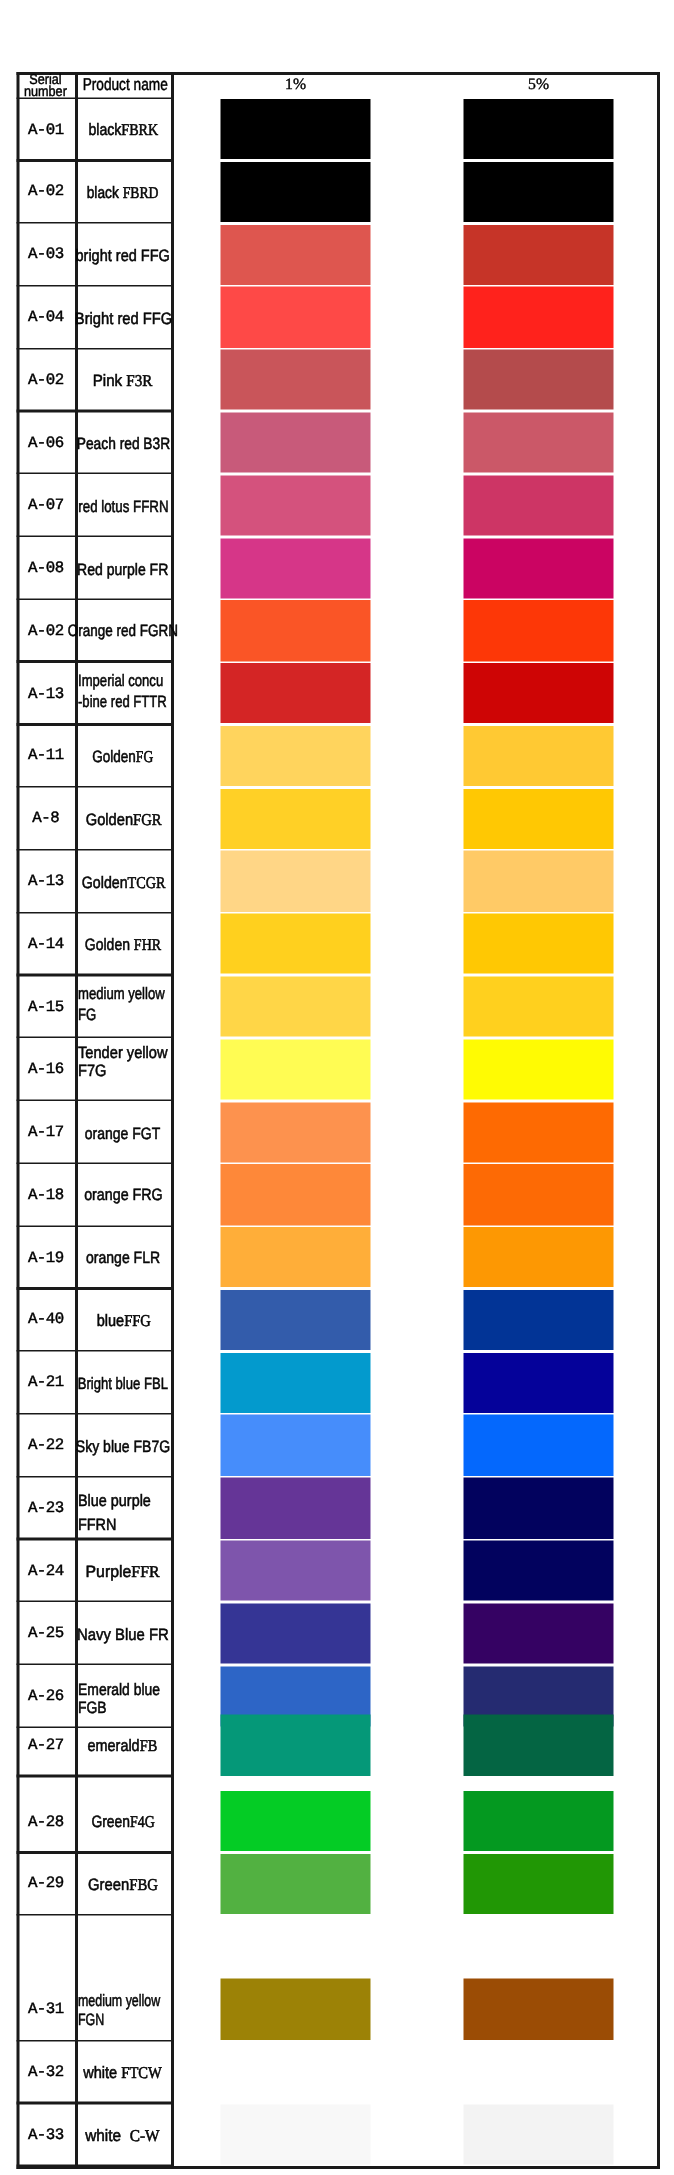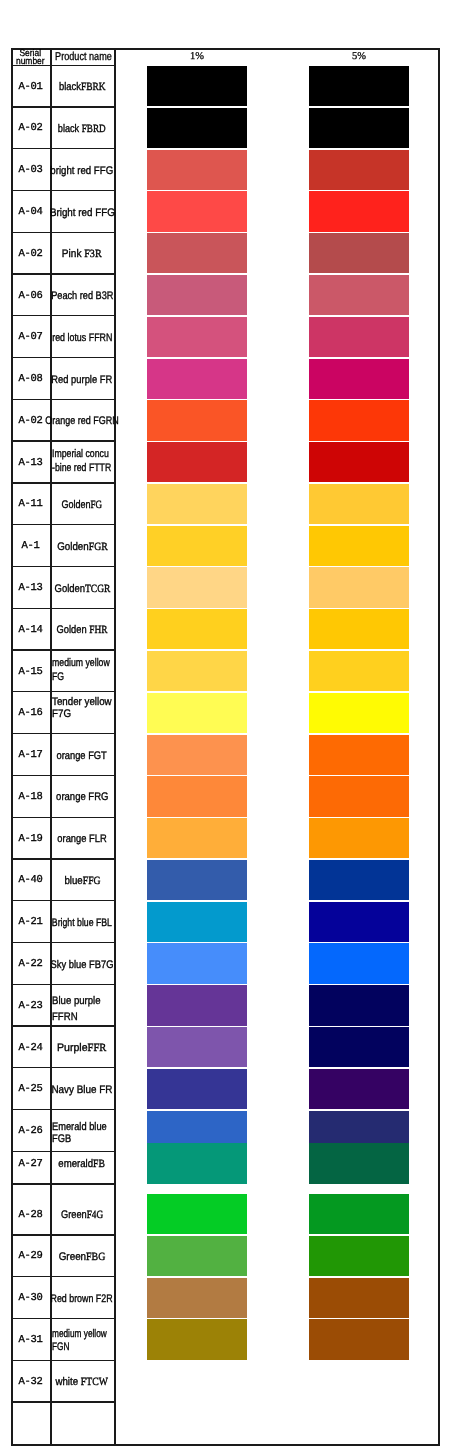--- a/index.html
+++ b/index.html
@@ -217,21 +217,21 @@
           <div class="ptxt" style="transform:scaleX(0.821)"><span class="pn">Golden</span><span class="ps">FG</span></div>
         </div>
       <div class="cell swwrap">
           <div class="sw sw1" style="background-color: rgb(255, 212, 93);"></div>
           <div class="sw sw5" style="background-color: rgb(255, 201, 51);"></div>
         </div>
     </div>
     <div class="row" style="top:477.37px;height:41.78px">
       <div class="rline"></div>
       <div class="cell serial">
-          <span>A-1</span>
+          <span>A-8</span>
         </div>
       <div class="cell prod" style="">
           <div class="ptxt" style="transform:scaleX(0.889)"><span class="pn">Golden</span><span class="ps">FGR</span></div>
         </div>
       <div class="cell swwrap">
           <div class="sw sw1" style="background-color: rgb(255, 208, 38);"></div>
           <div class="sw sw5" style="background-color: rgb(255, 200, 3);"></div>
         </div>
     </div>
     <div class="row" style="top:519.15px;height:41.78px">
@@ -452,33 +452,20 @@
           <span>A-29</span>
         </div>
       <div class="cell prod" style="">
           <div class="ptxt" style="transform:scaleX(0.897)"><span class="pn">Green</span><span class="ps">FBG</span></div>
         </div>
       <div class="cell swwrap">
           <div class="sw sw1" style="background-color: rgb(82, 177, 65);"></div>
           <div class="sw sw5" style="background-color: rgb(33, 151, 5);"></div>
         </div>
     </div>
-    <div class="row" style="top:1229.38px;height:41.78px">
-      <div class="rline"></div>
-      <div class="cell serial">
-          <span>A-30</span>
-        </div>
-      <div class="cell prod" style="">
-          <div class="ptxt" style="transform:scaleX(0.806)"><span class="pn">Red brown F2R</span><span class="ps"></span></div>
-        </div>
-      <div class="cell swwrap">
-          <div class="sw sw1" style="background-color: rgb(178, 123, 66);"></div>
-          <div class="sw sw5" style="background-color: rgb(155, 76, 5);"></div>
-        </div>
-    </div>
     <div class="row" style="top:1271.16px;height:41.78px">
       <div class="rline"></div>
       <div class="cell serial">
           <span>A-31</span>
         </div>
       <div class="cell prod two" style="padding-top:8.20px">
           <div class="ptxt" style="transform:scaleX(0.753);line-height:12.00px"><span class="pn">medium yellow</span></div>
           <div class="ptxt" style="transform:scaleX(0.753);line-height:12.00px"><span class="pn">FGN</span></div>
         </div>
       <div class="cell swwrap">
@@ -490,16 +477,29 @@
       <div class="rline"></div>
       <div class="cell serial">
           <span>A-32</span>
         </div>
       <div class="cell prod" style="">
           <div class="ptxt" style="transform:scaleX(0.884)"><span class="pn">white </span><span class="ps">FTCW</span></div>
         </div>
       <div class="cell swwrap">
           <div class="sw sw1" style="background-color: rgb(255, 255, 255);"></div>
           <div class="sw sw5" style="background-color: rgb(255, 255, 255);"></div>
+        </div>
+    </div>
+    <div class="row" style="top:1354.72px;height:41.78px">
+      <div class="rline"></div>
+      <div class="cell serial">
+          <span>A-33</span>
+        </div>
+      <div class="cell prod" style="">
+          <div class="ptxt" style="transform:scaleX(0.932)"><span class="pn">white  </span><span class="ps">C-W</span></div>
+        </div>
+      <div class="cell swwrap">
+          <div class="sw sw1" style="background-color: rgb(248, 248, 248);"></div>
+          <div class="sw sw5" style="background-color: rgb(243, 243, 243);"></div>
         </div>
     </div>
   </div>
 </div>
 
 </body></html>

